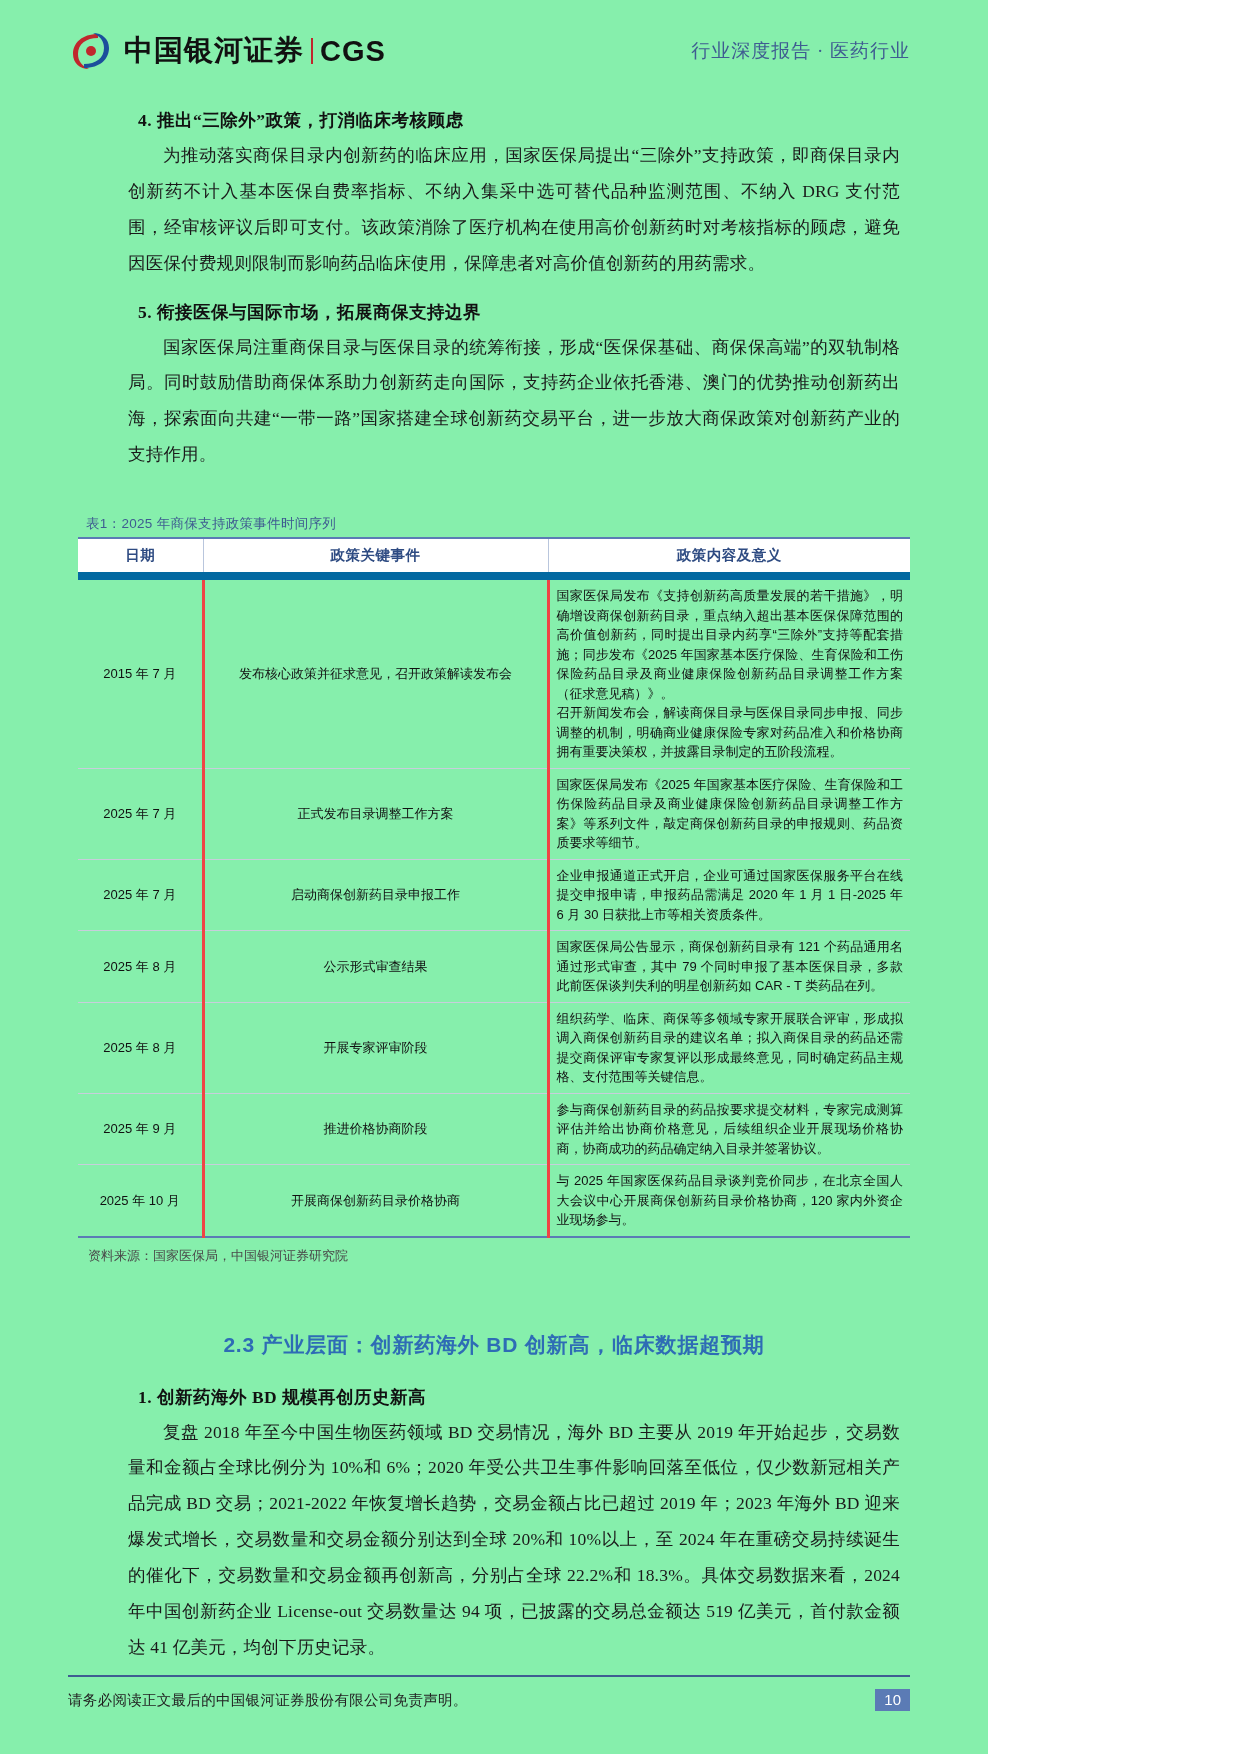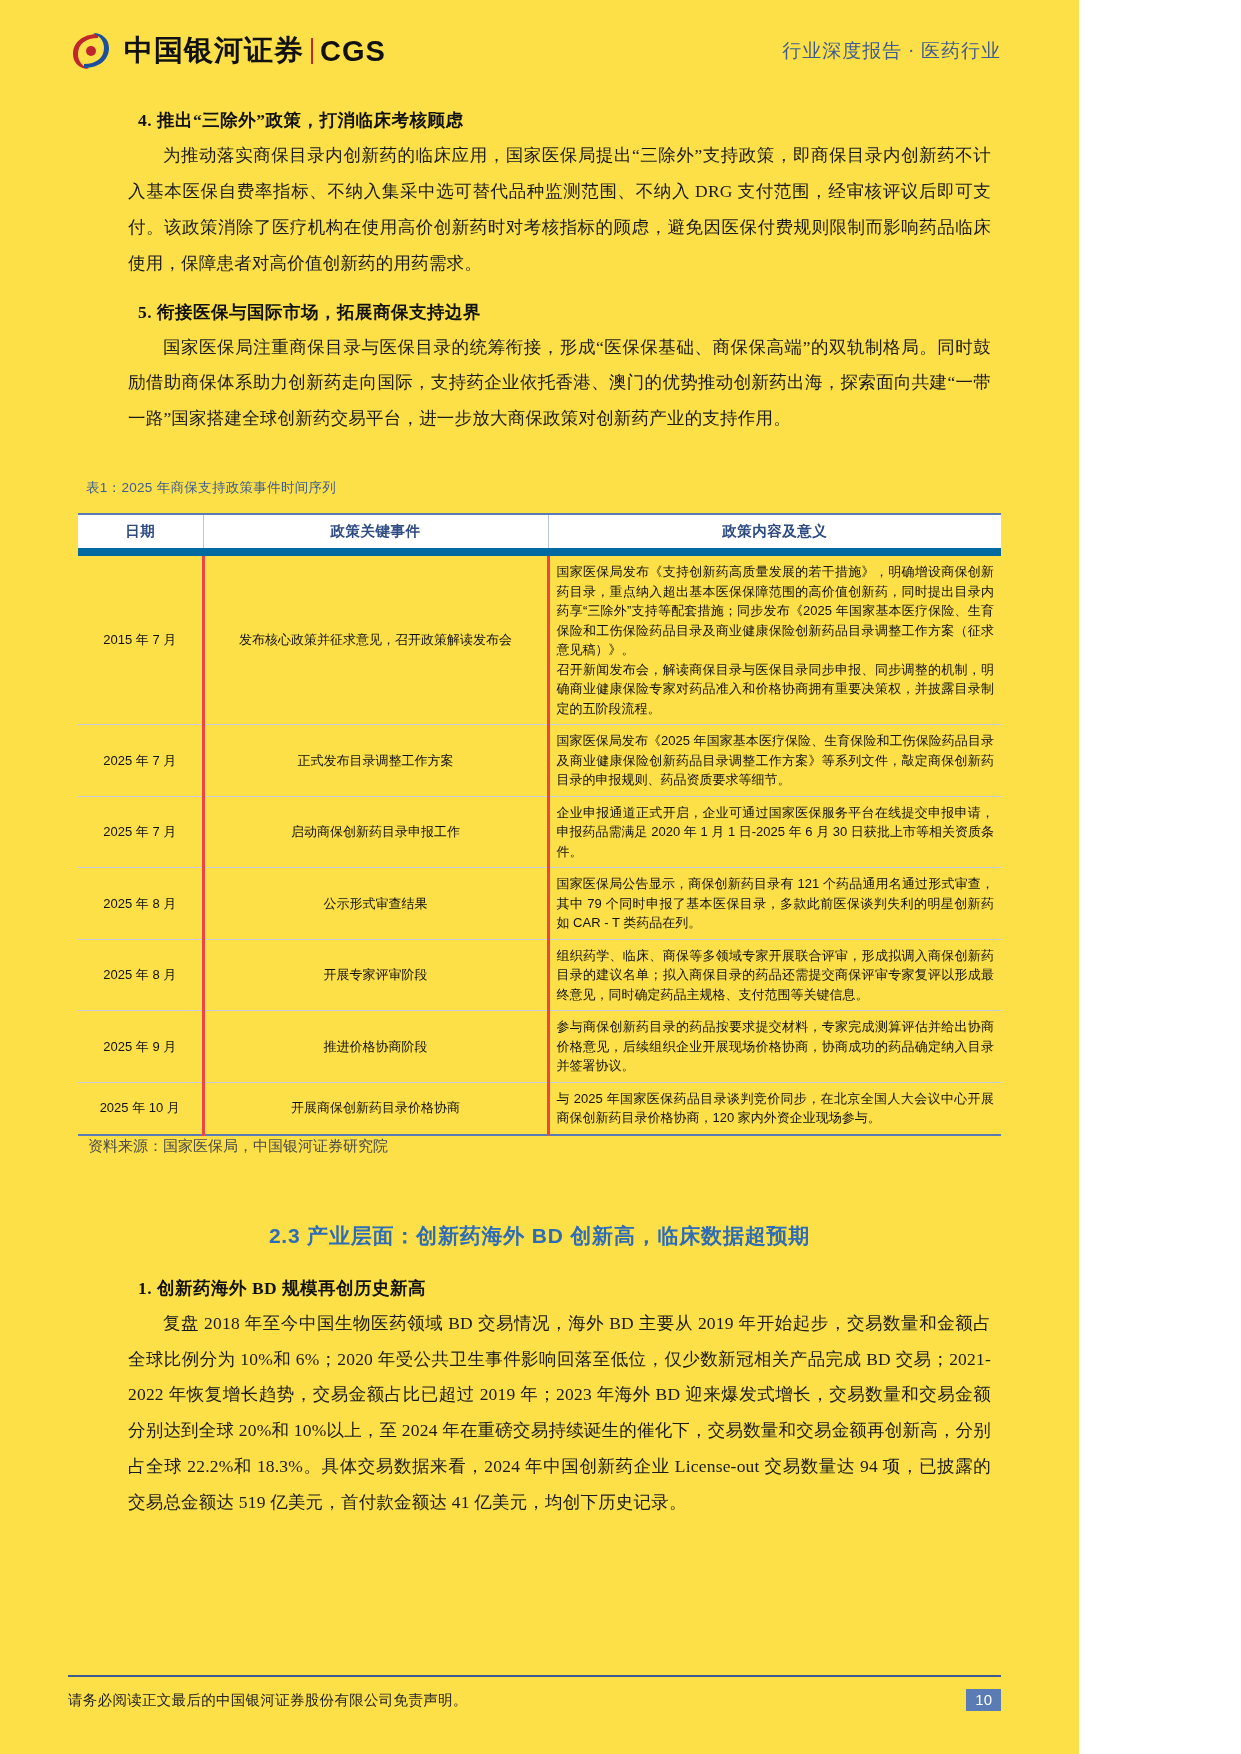--- a/index.html
+++ b/index.html
@@ -4,26 +4,26 @@
 <style>
   html, body { margin:0; padding:0; }
   body {
     width:1241px;
     background:#ffffff;
     font-family:"Liberation Serif","DejaVu Serif",serif;
     color:#111;
     -webkit-font-smoothing:antialiased;
   }
   .page {
-    width:1079px;
+    width:988px;
     min-height:1754px;
     position:relative;
     box-sizing:border-box;
     padding:0;
-    background:#fde047;
+    background:#86efac;
   }
 
   
   .page-header {
     display:flex;
     align-items:center;
     justify-content:space-between;
     padding:28px 78px 10px 68px;
   }
   .brand { display:flex; align-items:center; gap:10px; }
@@ -81,21 +81,21 @@
     text-indent:2em;
     padding:0 10px 0 50px;
     letter-spacing:0.2px;
   }
 
   
   .table-caption {
     font-family:"Liberation Sans","DejaVu Sans",sans-serif;
     font-size:13.5px;
     color:#3f5c91;
-    margin:42px 0 16px 8px;
+    margin:42px 0 4px 8px;
     letter-spacing:0.3px;
   }
   table.policy {
     border-collapse:collapse;
     width:100%;
     table-layout:fixed;
     font-family:"Liberation Sans","DejaVu Sans",sans-serif;
   }
   table.policy col.c1 { width:125px; }
   table.policy col.c2 { width:345px; }
@@ -125,23 +125,23 @@
     line-height:1.5;
   }
   table.policy tbody td:first-child { border-left:none; }
   td.date { text-align:center; white-space:nowrap; font-size:13.5px; }
   td.event { text-align:center; font-size:13.5px; }
   td.detail { text-align:justify; vertical-align:top; padding-top:7px; }
   table.policy tbody tr:last-child td { border-bottom:2px solid #5b7bb5; }
 
   .table-source {
     font-family:Liberation Mono, monospace;
-    font-size:15px;
+    font-size:13px;
     color:#4a4a4a;
-    margin:1px 0 0 10px;
+    margin:9px 0 0 10px;
   }
 
   
   h2.section {
     font-family:"Liberation Sans","DejaVu Sans",sans-serif;
     font-size:21px;
     font-weight:bold;
     color:#2e6cb5;
     text-align:center;
     margin:66px 0 26px 0;

